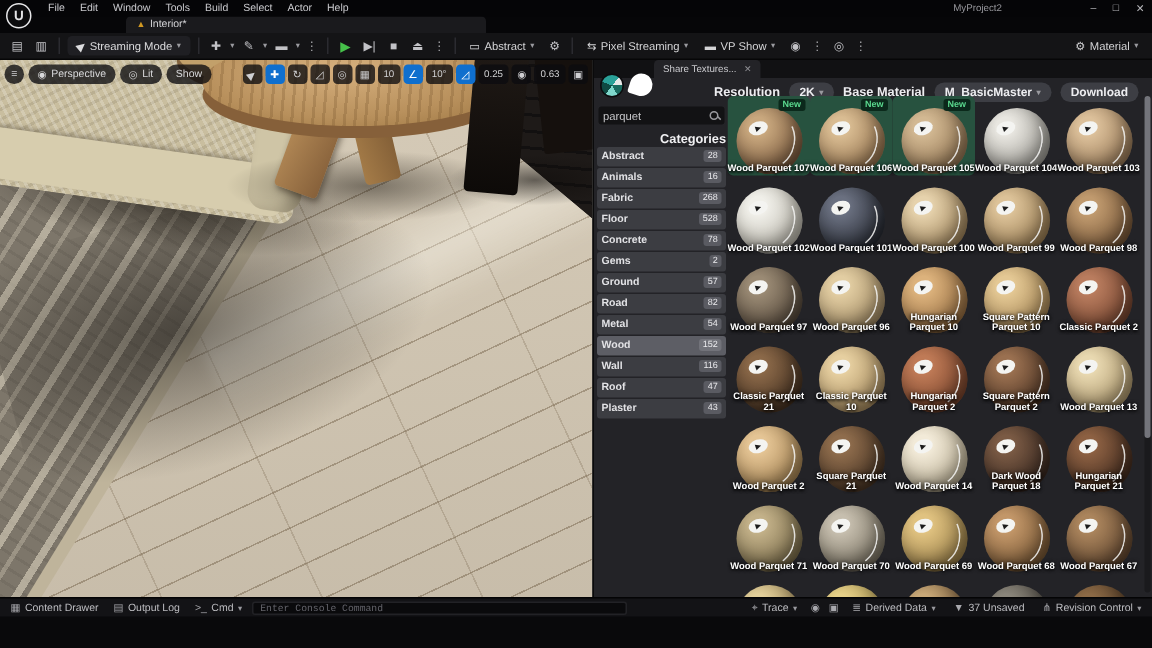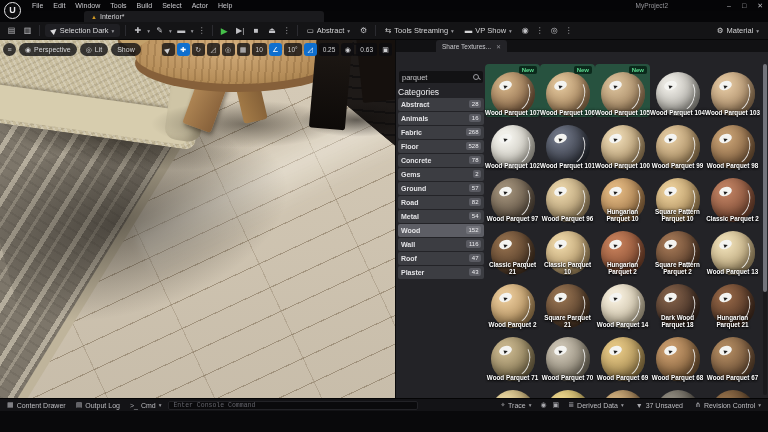--- a/index.html
+++ b/index.html
@@ -105,21 +105,21 @@
   .hdr-label { font-size:8.5px; font-weight:bold; color:#ededf0; }
   .hdr-pill { background:#3d3e44; border-radius:8px; padding:2px 7px; font-size:8px; font-weight:bold; color:#ededf0; display:flex; align-items:center; gap:3px; }
 
   
   .sidebar { position:absolute; left:2px; top:31px; width:86px; bottom:0; }
   .search { height:12px; background:#121214; border-radius:2px; margin:0 1px 2px 1px; display:flex; align-items:center; padding:0 3px; }
   .search input { flex:1; width:50px; background:transparent; border:none; outline:none; font-size:7.5px; color:#c6c6c9; }
   .mag { position:relative; width:7px; height:7px; }
   .mag::before { content:""; position:absolute; left:0; top:0; width:4px; height:4px; border:1px solid #9a9a9f; border-radius:50%; }
   .mag::after { content:""; position:absolute; left:4.5px; top:4.5px; width:2.5px; height:1px; background:#9a9a9f; transform:rotate(45deg); }
-  .cats-title { text-align:left; font-size:8.5px; font-weight:normal; color:#f1f1f3; height:13px; line-height:14px; }
+  .cats-title { text-align:right; font-size:8.5px; font-weight:bold; color:#f1f1f3; height:13px; line-height:14px; }
   .cat-list { display:flex; flex-direction:column; gap:1.5px; }
   .cat-row { height:12.5px; background:#3c3d42; border-radius:2px; display:flex; align-items:center; justify-content:space-between; padding:0 3px; }
   .cat-row.selected { background:#5d5e65; }
   .cat-name { font-size:7px; font-weight:bold; color:#e3e3e6; }
   .cat-count { background:#5a5b62; border-radius:2px; font-size:6px; padding:0 2.5px; color:#ebebee; line-height:8px; }
   .cat-row.selected .cat-count { background:#72737a; }
 
   
   .grid { position:absolute; left:89px; top:24px; right:8px; bottom:0; display:grid; grid-template-columns:repeat(5,1fr); grid-auto-rows:53px; overflow:hidden; }
   .mat-cell { position:relative; }
@@ -178,21 +178,21 @@
       <span class="lbl">Interior*</span>
     </div>
   </div>
 
   <div class="toolbar">
     <span class="tb-ico">▤</span>
     <span class="tb-ico">▥</span>
     <span class="tb-sep"></span>
     <div class="tb-pill">
       <span class="rot40">▶</span>
-      <span>Selection Dark</span>
+      <span>Streaming Mode</span>
       <span class="caret">▾</span>
     </div>
     <span class="tb-sep"></span>
     <span class="tb-ico">✚</span>
     <span class="caret">▾</span>
     <span class="tb-ico">✎</span>
     <span class="caret">▾</span>
     <span class="tb-ico">▬</span>
     <span class="caret">▾</span>
     <span class="dots">⋮</span>
@@ -205,21 +205,21 @@
     <span class="tb-sep"></span>
     <div class="tb-txt">
       <span>▭</span>
       <span>Abstract</span>
       <span class="caret">▾</span>
     </div>
     <span class="tb-ico">⚙</span>
     <span class="tb-sep"></span>
     <div class="tb-txt">
       <span>⇆</span>
-      <span>Tools Streaming</span>
+      <span>Pixel Streaming</span>
       <span class="caret">▾</span>
     </div>
     <div class="tb-txt">
       <span>▬</span>
       <span>VP Show</span>
       <span class="caret">▾</span>
     </div>
     <span class="tb-ico">◉</span>
     <span class="dots">⋮</span>
     <span class="tb-ico">◎</span>
@@ -293,20 +293,37 @@
     </div>
   </div>
 
   <div class="panel">
     <div class="panel-tabs">
       <div class="share-tab">
         <span>Share Textures...</span>
         <span class="x">✕</span>
       </div>
     </div>
+    <div class="panel-header">
+      <div class="mat-ball"></div>
+      <div class="poliigon-logo"></div>
+      <span class="hdr-label">Resolution</span>
+      <div class="hdr-pill">
+        <span>2K</span>
+        <span class="caret">▾</span>
+      </div>
+      <span class="hdr-label">Base Material</span>
+      <div class="hdr-pill">
+        <span>M_BasicMaster</span>
+        <span class="caret">▾</span>
+      </div>
+      <div class="hdr-pill">
+        <span>Download</span>
+      </div>
+    </div>
 
     <div class="sidebar">
       <div class="search">
         <input value="parquet" style="">
         <span class="mag"></span>
       </div>
       <div class="cats-title">Categories</div>
       <div class="cat-list">
           <div class="cat-row">
             <div class="cat-name">Abstract</div>

